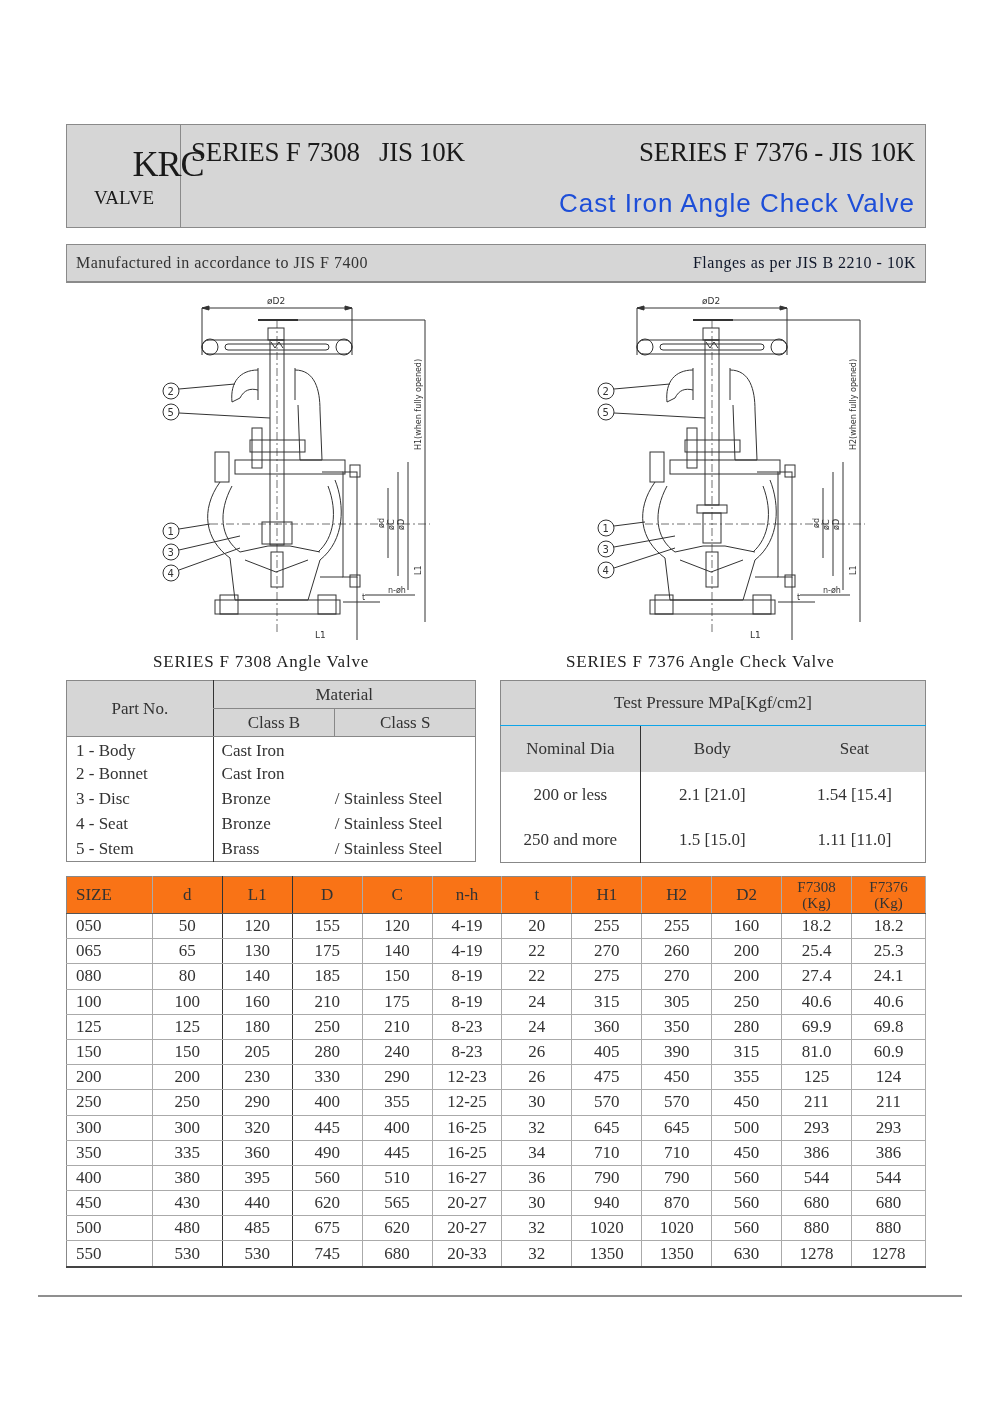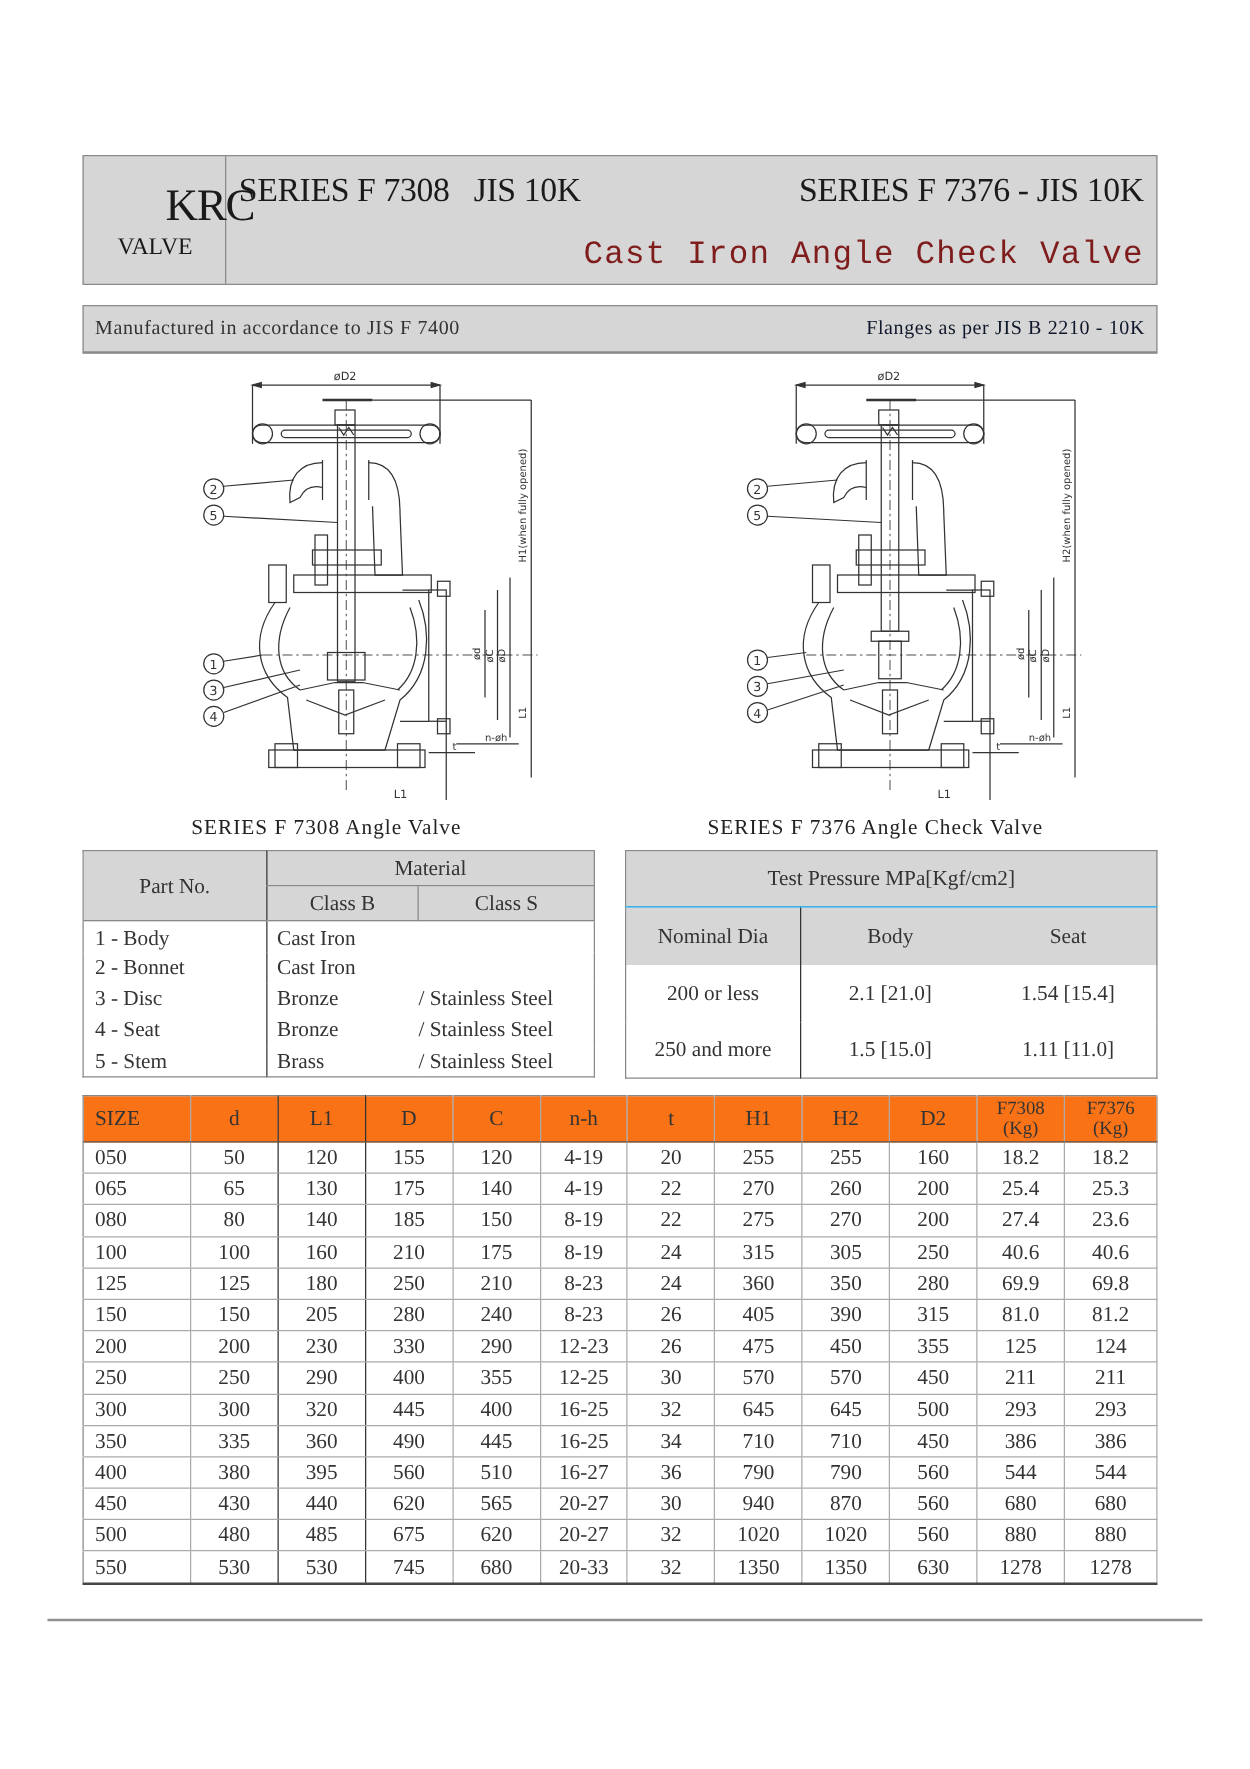--- a/index.html
+++ b/index.html
@@ -9,21 +9,21 @@
 
   
   .hdr { left:66px; top:124px; width:860px; height:104px; background:#d6d6d6;
          border:1px solid #8a8a8a; box-sizing:border-box; }
   .hdr-logo { left:0; top:0; width:114px; height:102px; border-right:1px solid #8a8a8a; box-sizing:border-box; }
   .hdr-krc { left:0; width:114px; top:18px; text-align:center; font-family:"Liberation Serif",serif; font-size:36px; color:#1a1a1a; letter-spacing:-1px;padding-left:44px; }
   .hdr-valve { left:0; width:114px; top:62px; text-align:center; font-family:"Liberation Serif",serif; font-size:19px; color:#1a1a1a; }
   .hdr-t1 { left:124px; top:12px; font-family:"Liberation Serif",serif; font-size:27px; color:#1a1a1a; letter-spacing:-0.3px; }
   .hdr-t2 { right:10px; top:12px; font-family:"Liberation Serif",serif; font-size:27px; color:#1a1a1a; letter-spacing:-0.3px; }
   .hdr-s1 { left:124px; top:63px; font-family:"Liberation Serif",serif; font-size:26px; color:#1a1a1a; letter-spacing:1px; }
-  .hdr-s2 { right:10px; top:63px; font-family:Liberation Mono, monospace; font-size:26px; color:#7f1d1d; letter-spacing:1px; }
+  .hdr-s2 { right:10px; top:63px; font-family:Liberation Sans, sans-serif; font-size:26px; color:#1d4ed8; letter-spacing:1px; }
 
   
   .sub { left:66px; top:244px; width:860px; height:39px; background:#d6d6d6;
          border:1px solid #8a8a8a; border-bottom:2px solid #8a8a8a; box-sizing:border-box; }
   .sub-l { left:9px; top:9px; font-family:"Liberation Serif",serif; font-size:16px; color:#333; letter-spacing:0.5px; }
   .sub-r { right:9px; top:9px; font-family:"Liberation Serif",serif; font-size:16px; color:#0f172a; letter-spacing:0.5px; }
 
   .caption { font-family:"Liberation Serif",serif; font-size:17px; color:#222; letter-spacing:0.8px; }
 
   
@@ -373,21 +373,21 @@
         <td class="dk">80</td>
         <td class="dk">140</td>
         <td>185</td>
         <td>150</td>
         <td>8-19</td>
         <td>22</td>
         <td>275</td>
         <td>270</td>
         <td>200</td>
         <td>27.4</td>
-        <td>23.6</td>
+        <td>24.1</td>
       </tr>
       <tr class="sep">
         <td class="l">100</td>
         <td class="dk">100</td>
         <td class="dk">160</td>
         <td>210</td>
         <td>175</td>
         <td>8-19</td>
         <td>24</td>
         <td>315</td>
@@ -415,21 +415,21 @@
         <td class="dk">150</td>
         <td class="dk">205</td>
         <td>280</td>
         <td>240</td>
         <td>8-23</td>
         <td>26</td>
         <td>405</td>
         <td>390</td>
         <td>315</td>
         <td>81.0</td>
-        <td>81.2</td>
+        <td>60.9</td>
       </tr>
       <tr class="sep">
         <td class="l">200</td>
         <td class="dk">200</td>
         <td class="dk">230</td>
         <td>330</td>
         <td>290</td>
         <td>12-23</td>
         <td>26</td>
         <td>475</td>

